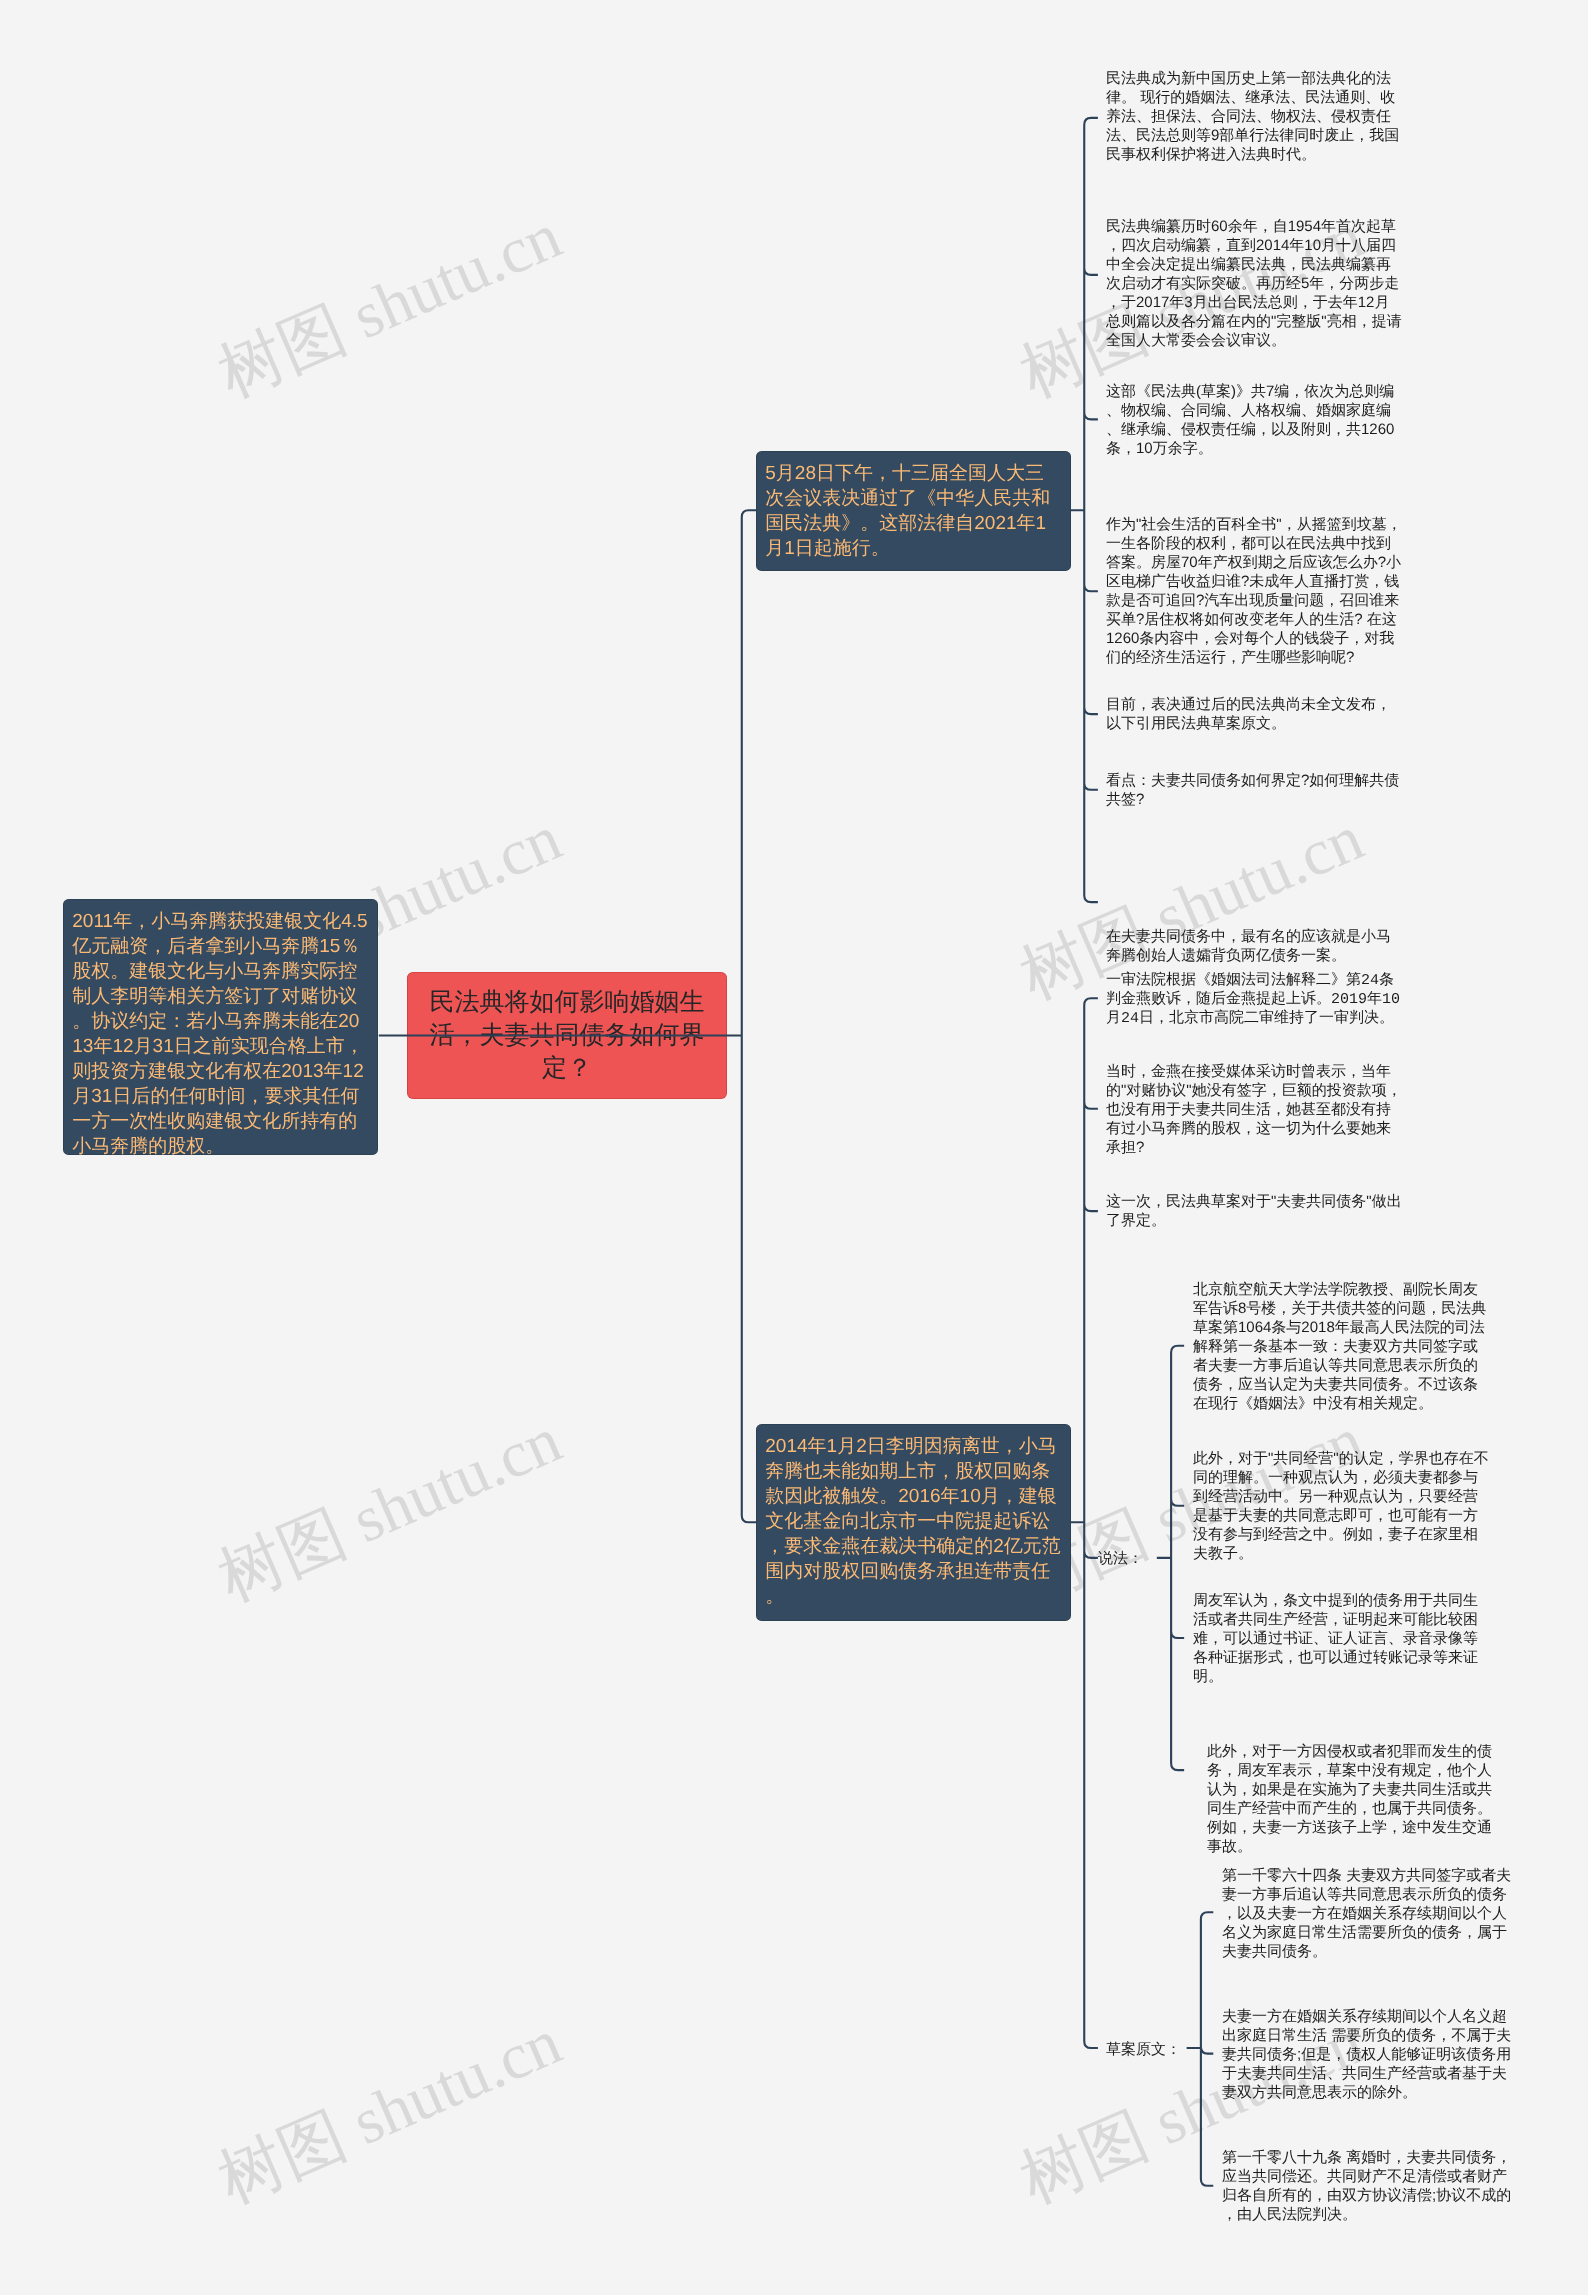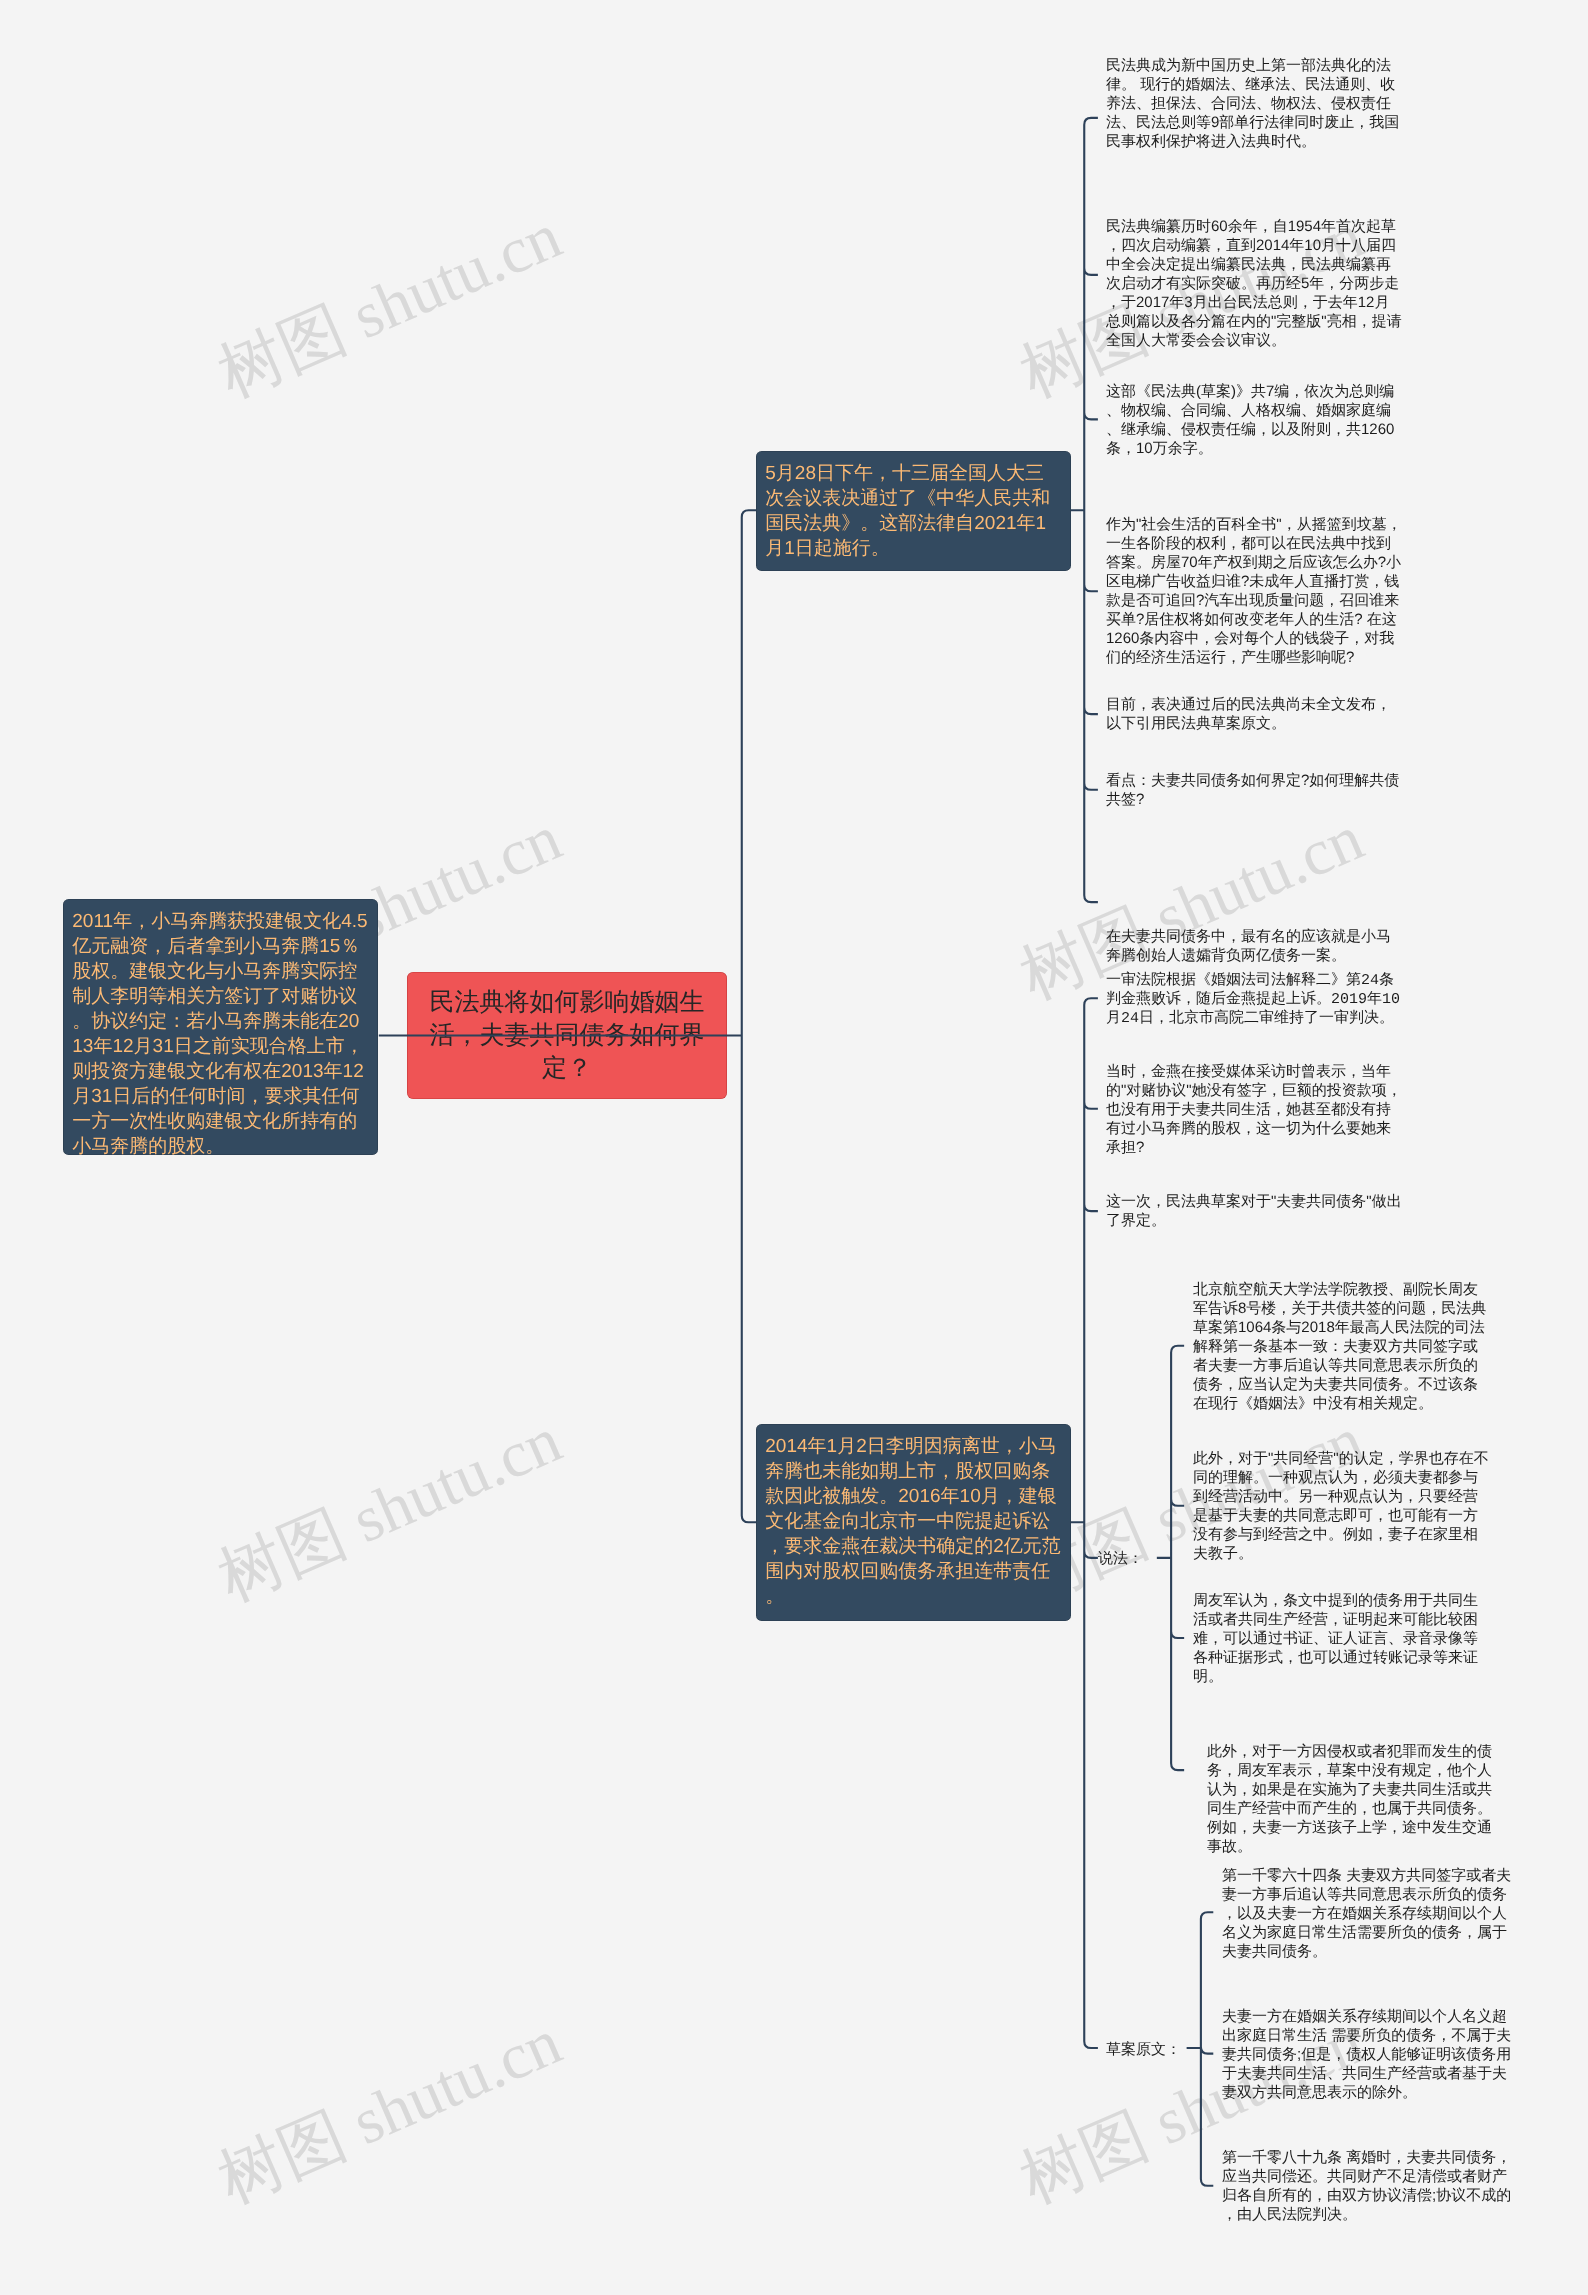--- a/index.html
+++ b/index.html
@@ -41,21 +41,21 @@
 <div class="wm" style="left:1007px;top:2144px">树图 shutu.cn</div>
 
 </div>
 <svg id="links" width="1589" height="2295" viewBox="0 0 2560 3699">
 <path fill="none" stroke="#2d4159" stroke-width="3.4" stroke-linecap="butt" d="M 610.0 1669.0 L 1195.0 1669.0 M 1725.0 822.5 L 1206.0 822.5 Q 1195.0 822.5 1195.0 833.5 L 1195.0 2442.5 Q 1195.0 2453.5 1206.0 2453.5 L 1725.0 2453.5 M 1172.0 1669.0 L 1195.0 1669.0 M 1769.0 190.0 L 1758.0 190.0 Q 1747.0 190.0 1747.0 201.0 M 1747.0 201.0 L 1747.0 1443.0 M 1747.0 1443.0 Q 1747.0 1454.0 1758.0 1454.0 L 1769.0 1454.0 M 1747.0 432.0 Q 1747.0 443.0 1758.0 443.0 L 1769.0 443.0 M 1747.0 665.0 Q 1747.0 676.0 1758.0 676.0 L 1769.0 676.0 M 1747.0 942.0 Q 1747.0 953.0 1758.0 953.0 L 1769.0 953.0 M 1747.0 1140.0 Q 1747.0 1151.0 1758.0 1151.0 L 1769.0 1151.0 M 1747.0 1262.0 Q 1747.0 1273.0 1758.0 1273.0 L 1769.0 1273.0 M 1725.0 822.5 L 1747.0 822.5 M 1769.0 1609.0 L 1758.0 1609.0 Q 1747.0 1609.0 1747.0 1620.0 M 1747.0 1620.0 L 1747.0 3290.0 M 1747.0 3290.0 Q 1747.0 3301.0 1758.0 3301.0 L 1769.0 3301.0 M 1747.0 1776.0 Q 1747.0 1787.0 1758.0 1787.0 L 1769.0 1787.0 M 1747.0 1941.0 Q 1747.0 1952.0 1758.0 1952.0 L 1769.0 1952.0 M 1747.0 2500.0 Q 1747.0 2511.0 1758.0 2511.0 L 1769.0 2511.0 M 1725.0 2453.5 L 1747.0 2453.5 M 1908.0 2169.0 L 1898.0 2169.0 Q 1887.0 2169.0 1887.0 2180.0 M 1887.0 2180.0 L 1887.0 2842.0 M 1887.0 2842.0 Q 1887.0 2853.0 1898.0 2853.0 L 1908.0 2853.0 M 1887.0 2416.0 Q 1887.0 2427.0 1898.0 2427.0 L 1908.0 2427.0 M 1887.0 2629.0 Q 1887.0 2640.0 1898.0 2640.0 L 1908.0 2640.0 M 1864.0 2511.0 L 1887.0 2511.0 M 1955.0 3082.0 L 1946.0 3082.0 Q 1935.0 3082.0 1935.0 3093.0 M 1935.0 3093.0 L 1935.0 3512.0 M 1935.0 3512.0 Q 1935.0 3523.0 1946.0 3523.0 L 1955.0 3523.0 M 1935.0 3299.0 Q 1935.0 3310.0 1946.0 3310.0 L 1955.0 3310.0 M 1912.0 3301.0 L 1935.0 3301.0"></path>
 </svg>
 <div class="node rootnode" style="left:407px;top:972px;width:320px;height:127px">民法典将如何影响婚姻生活，夫妻共同债务如何界定？</div>
 <div class="node boxnode" style="left:63px;top:899px;width:315px;height:256px">2011年，小马奔腾获投建银文化4.5亿元融资，后者拿到小马奔腾15％股权。建银文化与小马奔腾实际控制人李明等相关方签订了对赌协议。协议约定：若小马奔腾未能在2013年12月31日之前实现合格上市，则投资方建银文化有权在2013年12月31日后的任何时间，要求其任何一方一次性收购建银文化所持有的小马奔腾的股权。</div>
 <div class="node boxnode" style="left:756px;top:451px;width:315px;height:120px">5月28日下午，十三届全国人大三次会议表决通过了《中华人民共和国民法典》。这部法律自2021年1月1日起施行。</div>
 <div class="node boxnode" style="left:756px;top:1424px;width:315px;height:197px">2014年1月2日李明因病离世，小马奔腾也未能如期上市，股权回购条款因此被触发。2016年10月，建银文化基金向北京市一中院提起诉讼，要求金燕在裁决书确定的2亿元范围内对股权回购债务承担连带责任。</div>
-<div class="node textnode" style="left:1106px;top:103px;width:298px;transform:translateY(-50%);">民法典成为新中国历史上第一部法典化的法律。 现行的婚姻法、继承法、民法通则、收养法、担保法、合同法、物权法、侵权责任法、民法总则等9部单行法律同时废止，我国民事权利保护将进入法典时代。</div>
+<div class="node textnode" style="left:1106px;top:116px;width:298px;transform:translateY(-50%);">民法典成为新中国历史上第一部法典化的法律。 现行的婚姻法、继承法、民法通则、收养法、担保法、合同法、物权法、侵权责任法、民法总则等9部单行法律同时废止，我国民事权利保护将进入法典时代。</div>
 <div class="node textnode" style="left:1106px;top:275px;width:298px;transform:translateY(-50%);margin-top:8px;">民法典编纂历时60余年，自1954年首次起草，四次启动编纂，直到2014年10月十八届四中全会决定提出编纂民法典，民法典编纂再次启动才有实际突破。再历经5年，分两步走，于2017年3月出台民法总则，于去年12月总则篇以及各分篇在内的"完整版"亮相，提请全国人大常委会会议审议。</div>
 <div class="node textnode" style="left:1106px;top:420px;width:298px;transform:translateY(-50%);">这部《民法典(草案)》共7编，依次为总则编、物权编、合同编、人格权编、婚姻家庭编、继承编、侵权责任编，以及附则，共1260条，10万余字。</div>
 <div class="node textnode" style="left:1106px;top:591px;width:298px;transform:translateY(-50%);">作为"社会生活的百科全书"，从摇篮到坟墓，一生各阶段的权利，都可以在民法典中找到答案。房屋70年产权到期之后应该怎么办?小区电梯广告收益归谁?未成年人直播打赏，钱款是否可追回?汽车出现质量问题，召回谁来买单?居住权将如何改变老年人的生活? 在这1260条内容中，会对每个人的钱袋子，对我们的经济生活运行，产生哪些影响呢?</div>
 <div class="node textnode" style="left:1106px;top:714px;width:298px;transform:translateY(-50%);">目前，表决通过后的民法典尚未全文发布，以下引用民法典草案原文。</div>
 <div class="node textnode" style="left:1106px;top:790px;width:298px;transform:translateY(-50%);">看点：夫妻共同债务如何界定?如何理解共债共签?</div>
 <div class="node textnode" style="left:1106px;top:902px;width:298px;transform:translateY(-50%);margin-top:44px;">在夫妻共同债务中，最有名的应该就是小马奔腾创始人遗孀背负两亿债务一案。</div>
 <div class="node textnode" style="left:1106px;top:999px;width:298px;transform:translateY(-50%);font-family:Liberation Mono, monospace;">一审法院根据《婚姻法司法解释二》第24条判金燕败诉，随后金燕提起上诉。2019年10月24日，北京市高院二审维持了一审判决。</div>
 <div class="node textnode" style="left:1106px;top:1109px;width:298px;transform:translateY(-50%);">当时，金燕在接受媒体采访时曾表示，当年的"对赌协议"她没有签字，巨额的投资款项，也没有用于夫妻共同生活，她甚至都没有持有过小马奔腾的股权，这一切为什么要她来承担?</div>
 <div class="node textnode" style="left:1106px;top:1211px;width:298px;transform:translateY(-50%);">这一次，民法典草案对于"夫妻共同债务"做出了界定。</div>
 <div class="node textnode lbl" style="left:1098px;top:1558px;width:298px;transform:translateY(-50%);">说法：</div>

